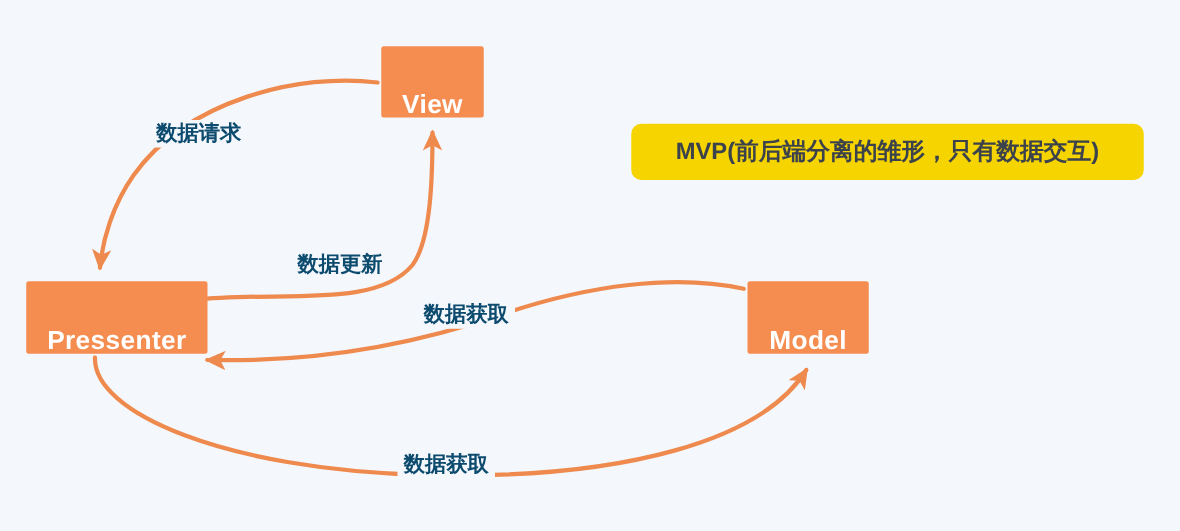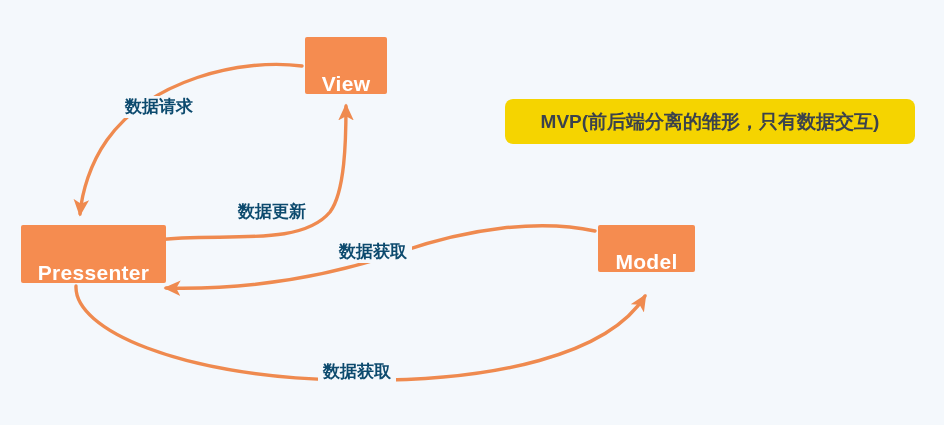--- a/index.html
+++ b/index.html
@@ -53,21 +53,21 @@
   #node-pressenter {
     left: 21px;
     top: 225px;
     width: 145px;
     height: 58px;
   }
   #node-model {
     left: 598px;
     top: 225px;
     width: 97px;
-    height: 47px;
+    height: 58px;
   }
   #callout-mvp {
     position: absolute;
     left: 505px;
     top: 99px;
     width: 410px;
     height: 45px;
     background: #f5d400;
     border-radius: 8px;
     display: flex;

